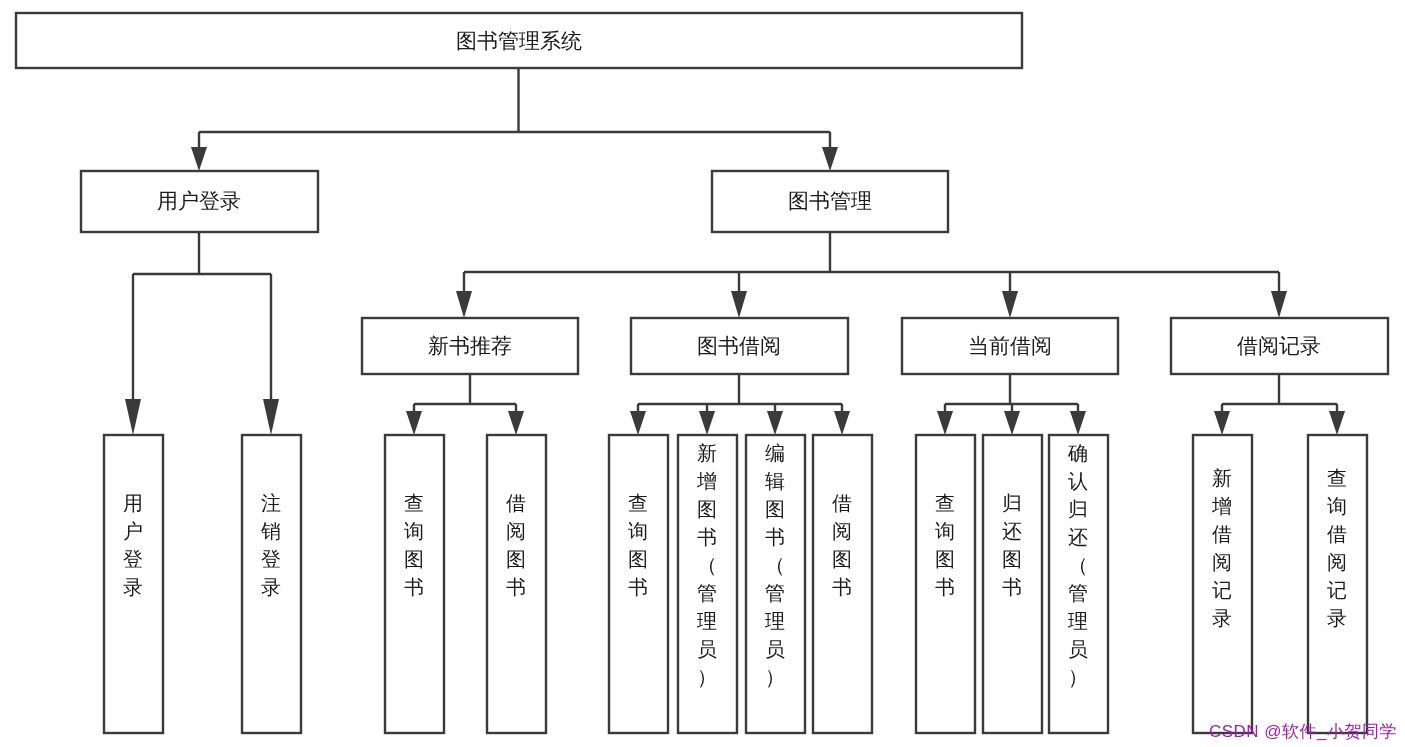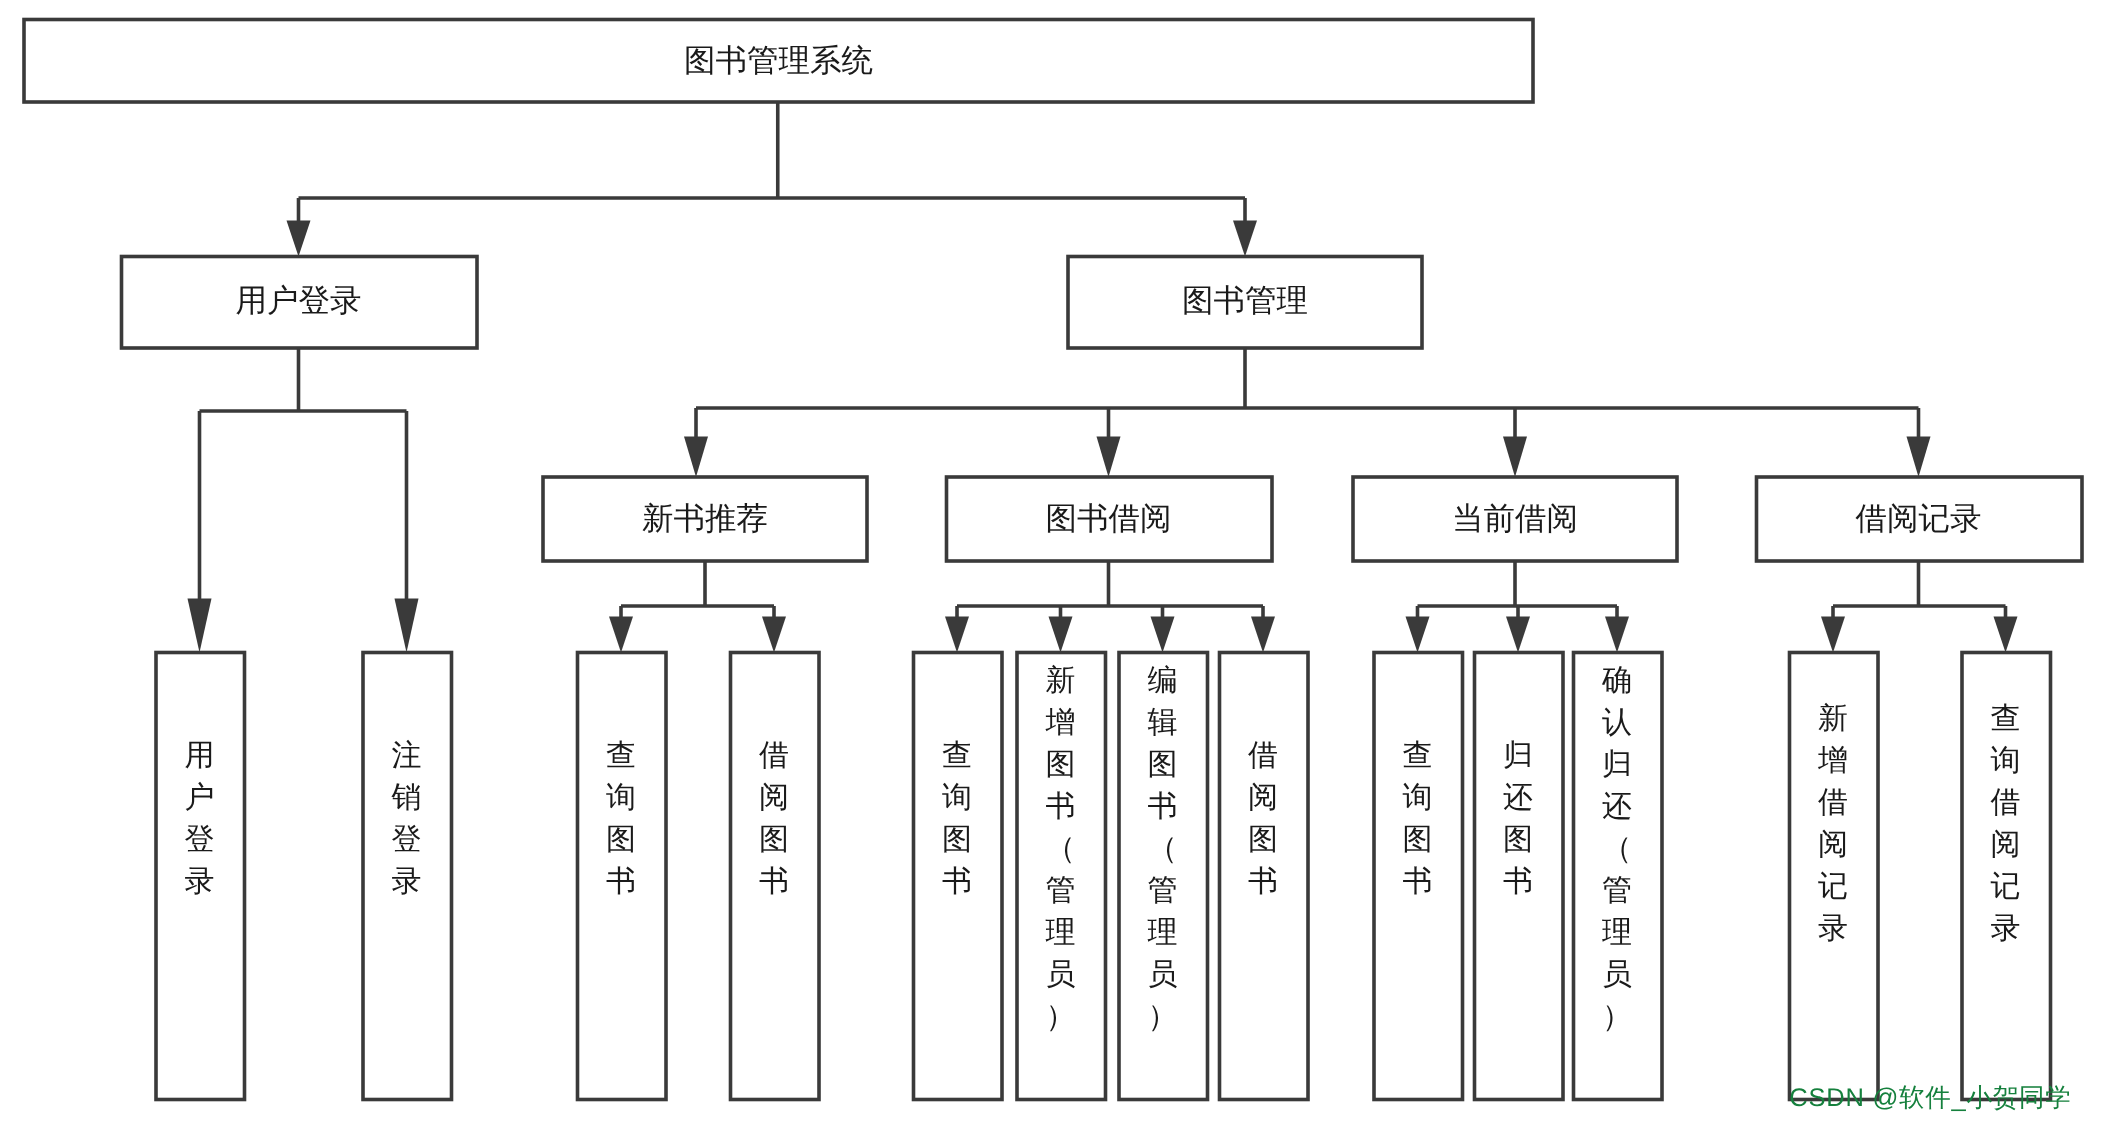--- a/index.html
+++ b/index.html
@@ -51,23 +51,23 @@
     dominant-baseline: middle;
   }
   .node-label-vertical {
     fill: #1a1a1a;
     font-family: "Liberation Sans", "DejaVu Sans", sans-serif;
     font-size: 20px;
     text-anchor: middle;
   }
   .watermark-text {
     position: absolute;
-    right: 24px;
+    right: 8px;
     bottom: 4px;
-    color: #15803d;
+    color: #a21caf;
     font-size: 17px;
     font-family: "Liberation Sans", "DejaVu Sans", sans-serif;
     white-space: nowrap;
     letter-spacing: 0.5px;
     pointer-events: none;
   }
 </style>
 </head>
 <body>
 

